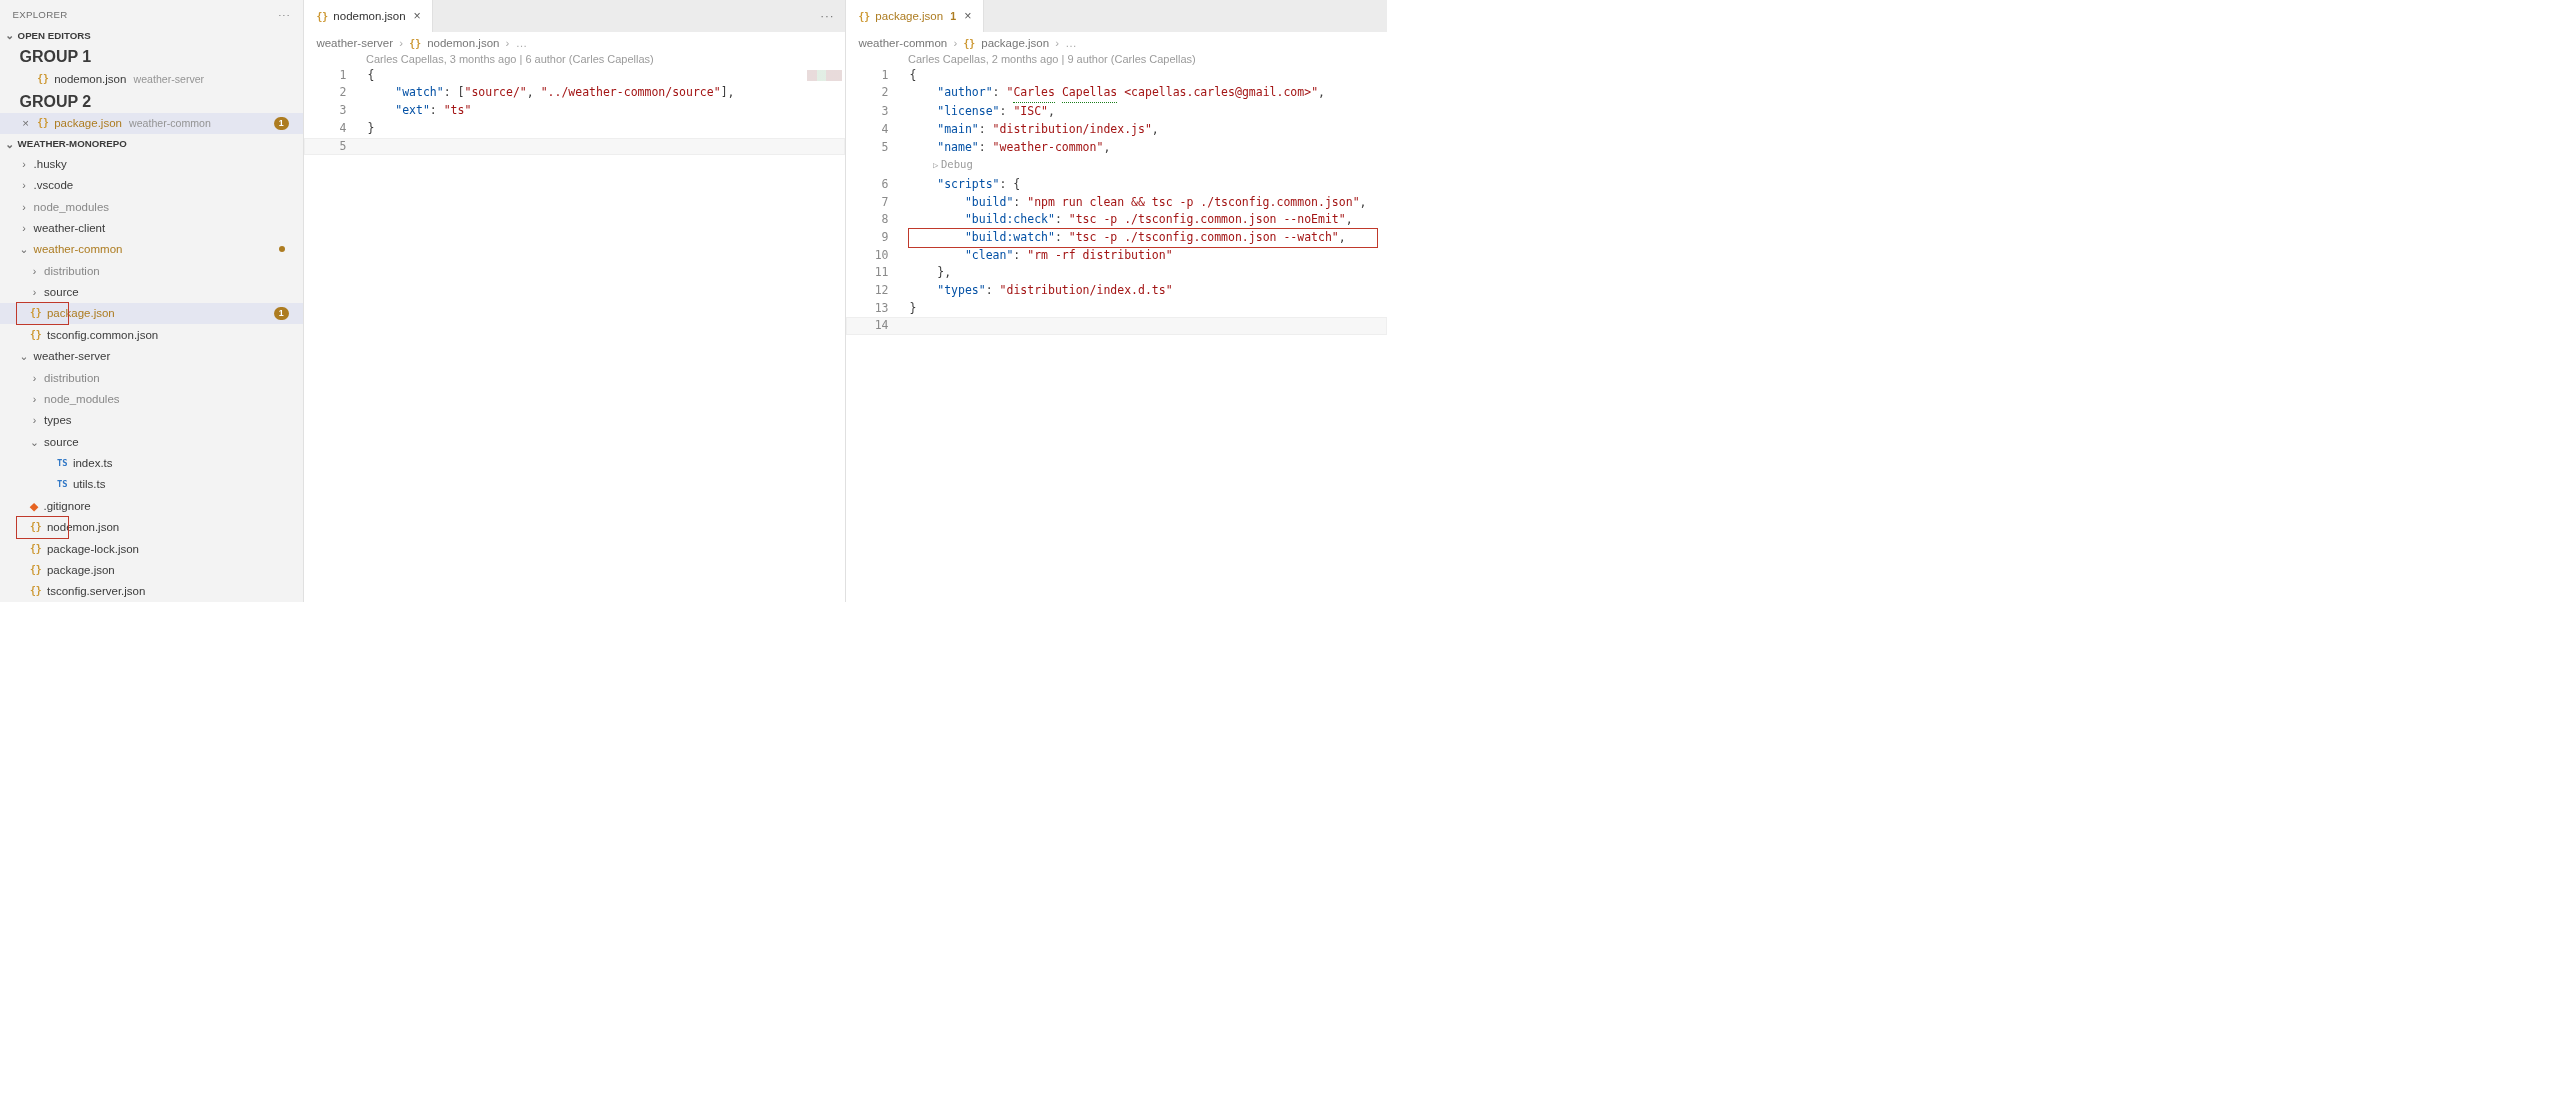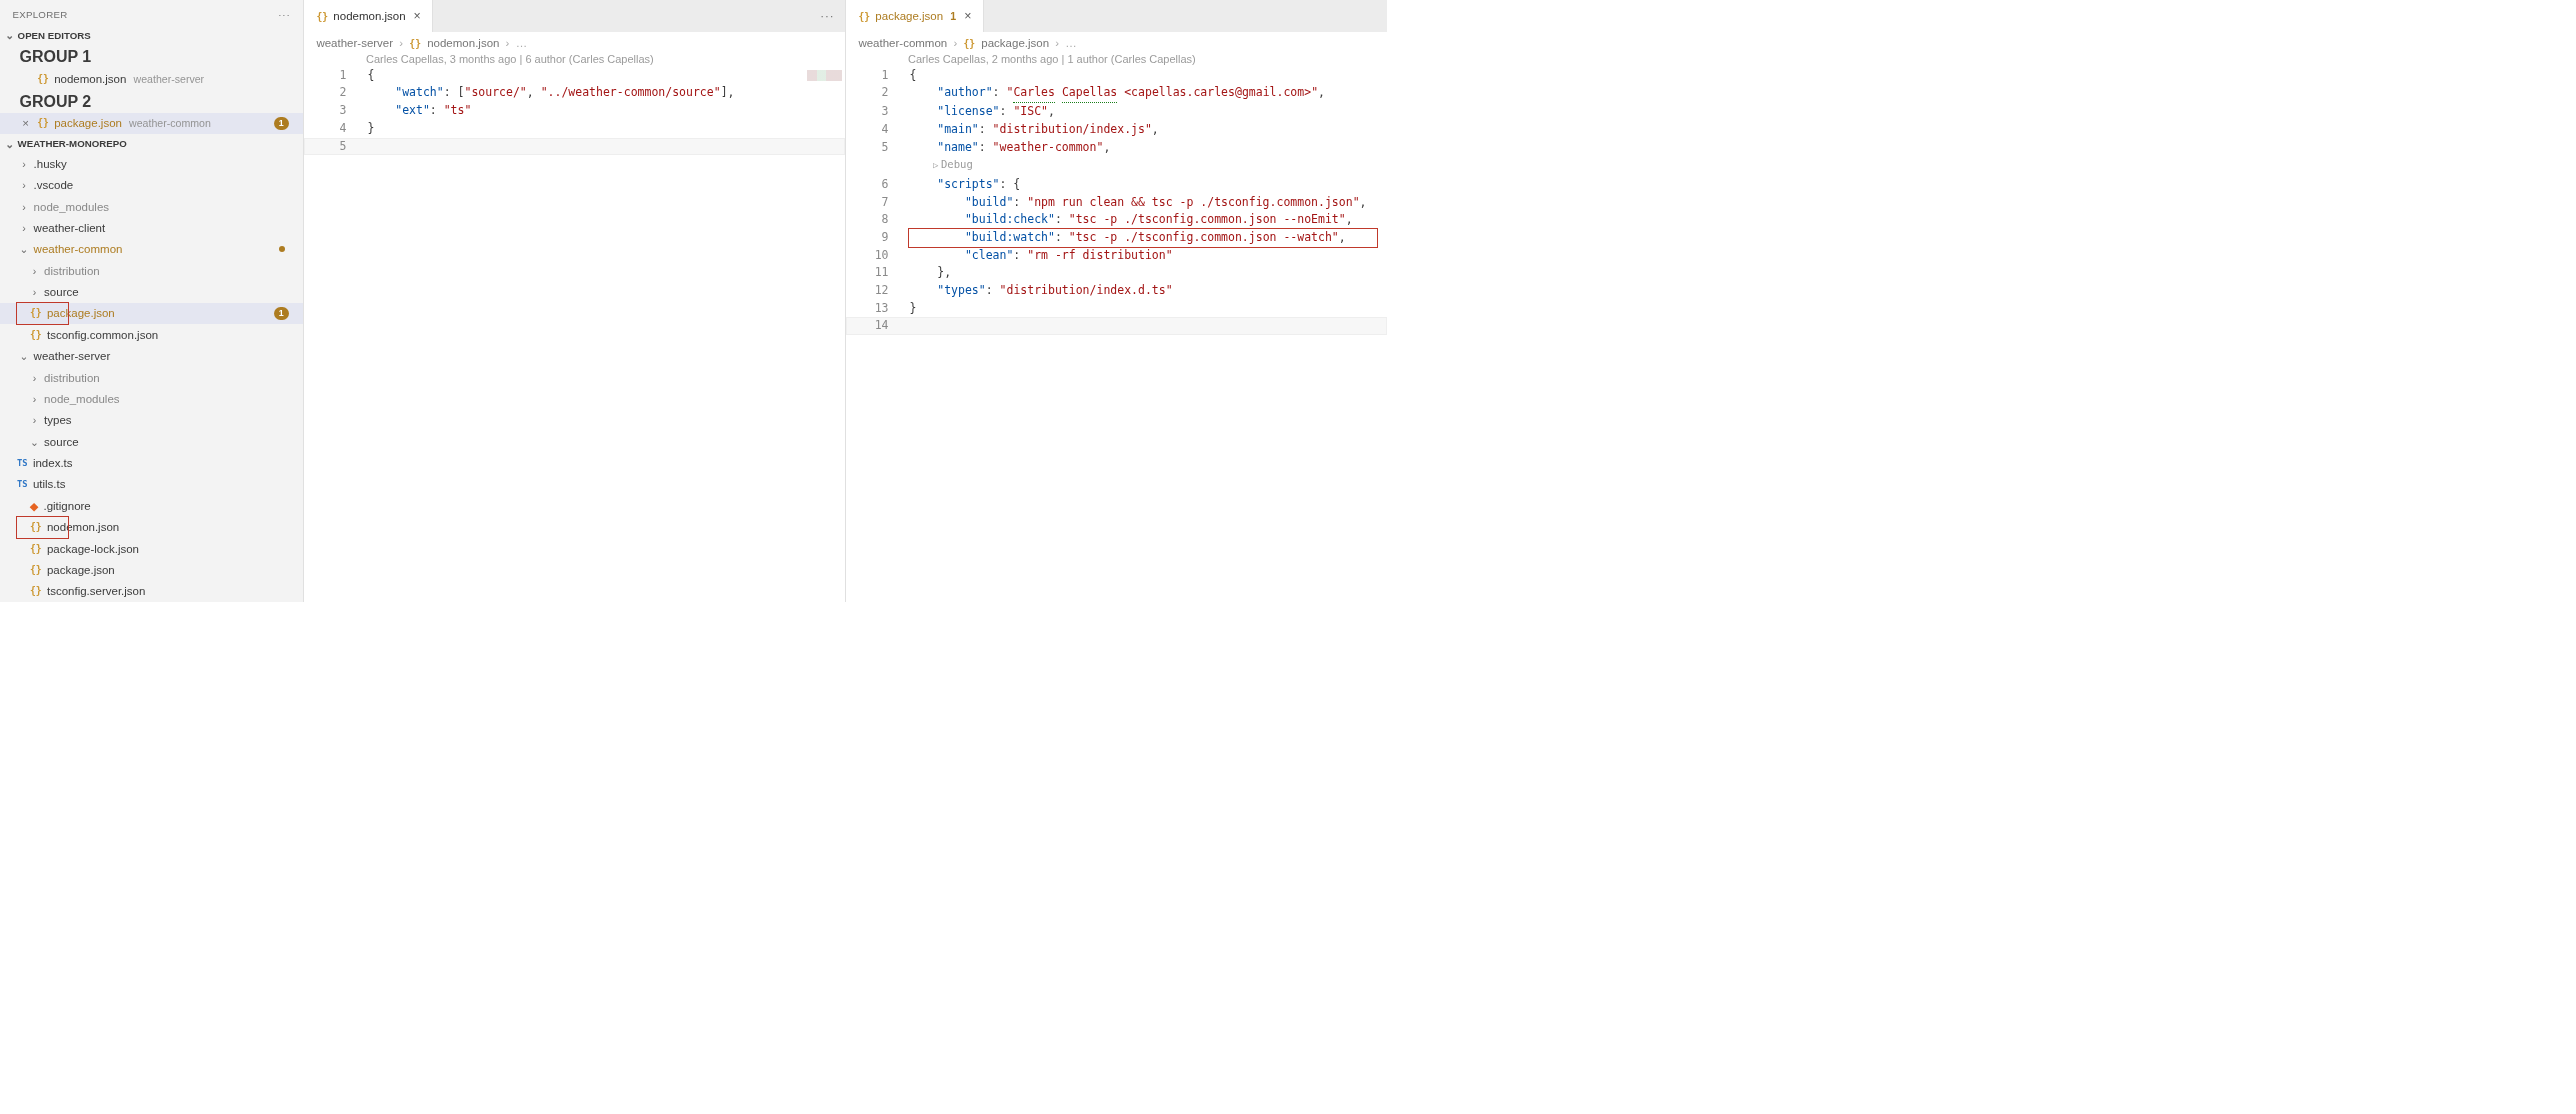--- a/index.html
+++ b/index.html
@@ -8,21 +8,21 @@
 
 
 .sidebar { width: 304px; background: #f3f3f3; border-right: 0.9px solid #e0e0e0; display: flex; flex-direction: column; justify-content: flex-end; }
 .sb-header { display: flex; align-items: center; justify-content: space-between; padding: 7px 12.4px 5.3px; font-size: 9.7px; color: #6f6f6f; letter-spacing: 0.3px; }
 .sb-dots { color: #6f6f6f; letter-spacing: 0.9px; cursor: pointer; }
 .sb-section-title { display: flex; align-items: center; gap: 3.5px; padding: 3.5px 5.3px; font-size: 9.7px; font-weight: 700; color: #3b3b3b; cursor: pointer; }
 .sb-group { padding: 3.5px 5.3px 1.8px 19.5px; font-size: 16px; font-weight: 700; color: #3b3b3b; }
 .sb-row { display: flex; align-items: center; gap: 5.3px; padding: 2.7px 7px 2.7px 19.5px; cursor: pointer; line-height: 16px; position: relative; }
 .sb-row.lv1 { padding-left: 19.5px; }
 .sb-row.lv2 { padding-left: 30px; }
-.sb-row.lv3 { padding-left: 17px; }
+.sb-row.lv3 { padding-left: 57px; }
 .sb-row.active { background: #e4e6f1; }
 .sb-row.selected { background: #e4e6f1; }
 .sb-row .label { color: #3b3b3b; }
 .sb-row.modified .label { color: #ad7c21; }
 .sb-row .folder-label { color: #3b3b3b; }
 .sb-row.modified .folder-label { color: #ad7c21; }
 .sb-row .subtle { color: #949494; font-size: 10.6px; margin-left: 1.8px; }
 .sb-row .dull { color: #888; }
 .sb-badge { margin-left: auto; margin-right: 7px; background: #ad7c21; color: #fff; font-size: 8.8px; font-weight: 700; border-radius: 7px; padding: 0 5.3px; line-height: 13.3px; }
 .sb-moddot { margin-left: auto; margin-right: 10.6px; width: 6.2px; height: 6.2px; border-radius: 50%; background: #ad7c21; }
@@ -234,21 +234,21 @@
         </div>
       </div>
       <div class="breadcrumb">
         <span class="bc-item">weather-common</span>
         <span class="bc-sep">›</span>
         <span class="icon-json">{}</span>
         <span class="bc-item">package.json</span>
         <span class="bc-sep">›</span>
         <span class="bc-dots">…</span>
       </div>
-      <div class="codelens">Carles Capellas, 2 months ago | 1 author (Carles Capellas)</div>
+      <div class="codelens">Carles Capellas, 2 months ago | 9 author (Carles Capellas)</div>
       <div class="code-area">
         <div class="code-line"><span class="lineno">1</span><span class="tok-punc">{</span></div>
         <div class="code-line"><span class="lineno">2</span><span>    </span><span class="tok-key">"author"</span><span class="tok-punc">: </span><span class="tok-str">"</span><span class="tok-str squiggle">Carles</span><span class="tok-str"> </span><span class="tok-str squiggle">Capellas</span><span class="tok-str"> &lt;capellas.carles@gmail.com&gt;"</span><span class="tok-punc">,</span></div>
         <div class="code-line"><span class="lineno">3</span><span>    </span><span class="tok-key">"license"</span><span class="tok-punc">: </span><span class="tok-str">"ISC"</span><span class="tok-punc">,</span></div>
         <div class="code-line"><span class="lineno">4</span><span>    </span><span class="tok-key">"main"</span><span class="tok-punc">: </span><span class="tok-str">"distribution/index.js"</span><span class="tok-punc">,</span></div>
         <div class="code-line"><span class="lineno">5</span><span>    </span><span class="tok-key">"name"</span><span class="tok-punc">: </span><span class="tok-str">"weather-common"</span><span class="tok-punc">,</span></div>
         <div class="debug-lens"><span class="tri">▷</span><span>Debug</span></div>
         <div class="code-line"><span class="lineno">6</span><span>    </span><span class="tok-key">"scripts"</span><span class="tok-punc">: {</span></div>
         <div class="code-line"><span class="lineno">7</span><span>        </span><span class="tok-key">"build"</span><span class="tok-punc">: </span><span class="tok-str">"npm run clean &amp;&amp; tsc -p ./tsconfig.common.json"</span><span class="tok-punc">,</span></div>
         <div class="code-line"><span class="lineno">8</span><span>        </span><span class="tok-key">"build:check"</span><span class="tok-punc">: </span><span class="tok-str">"tsc -p ./tsconfig.common.json --noEmit"</span><span class="tok-punc">,</span></div>

